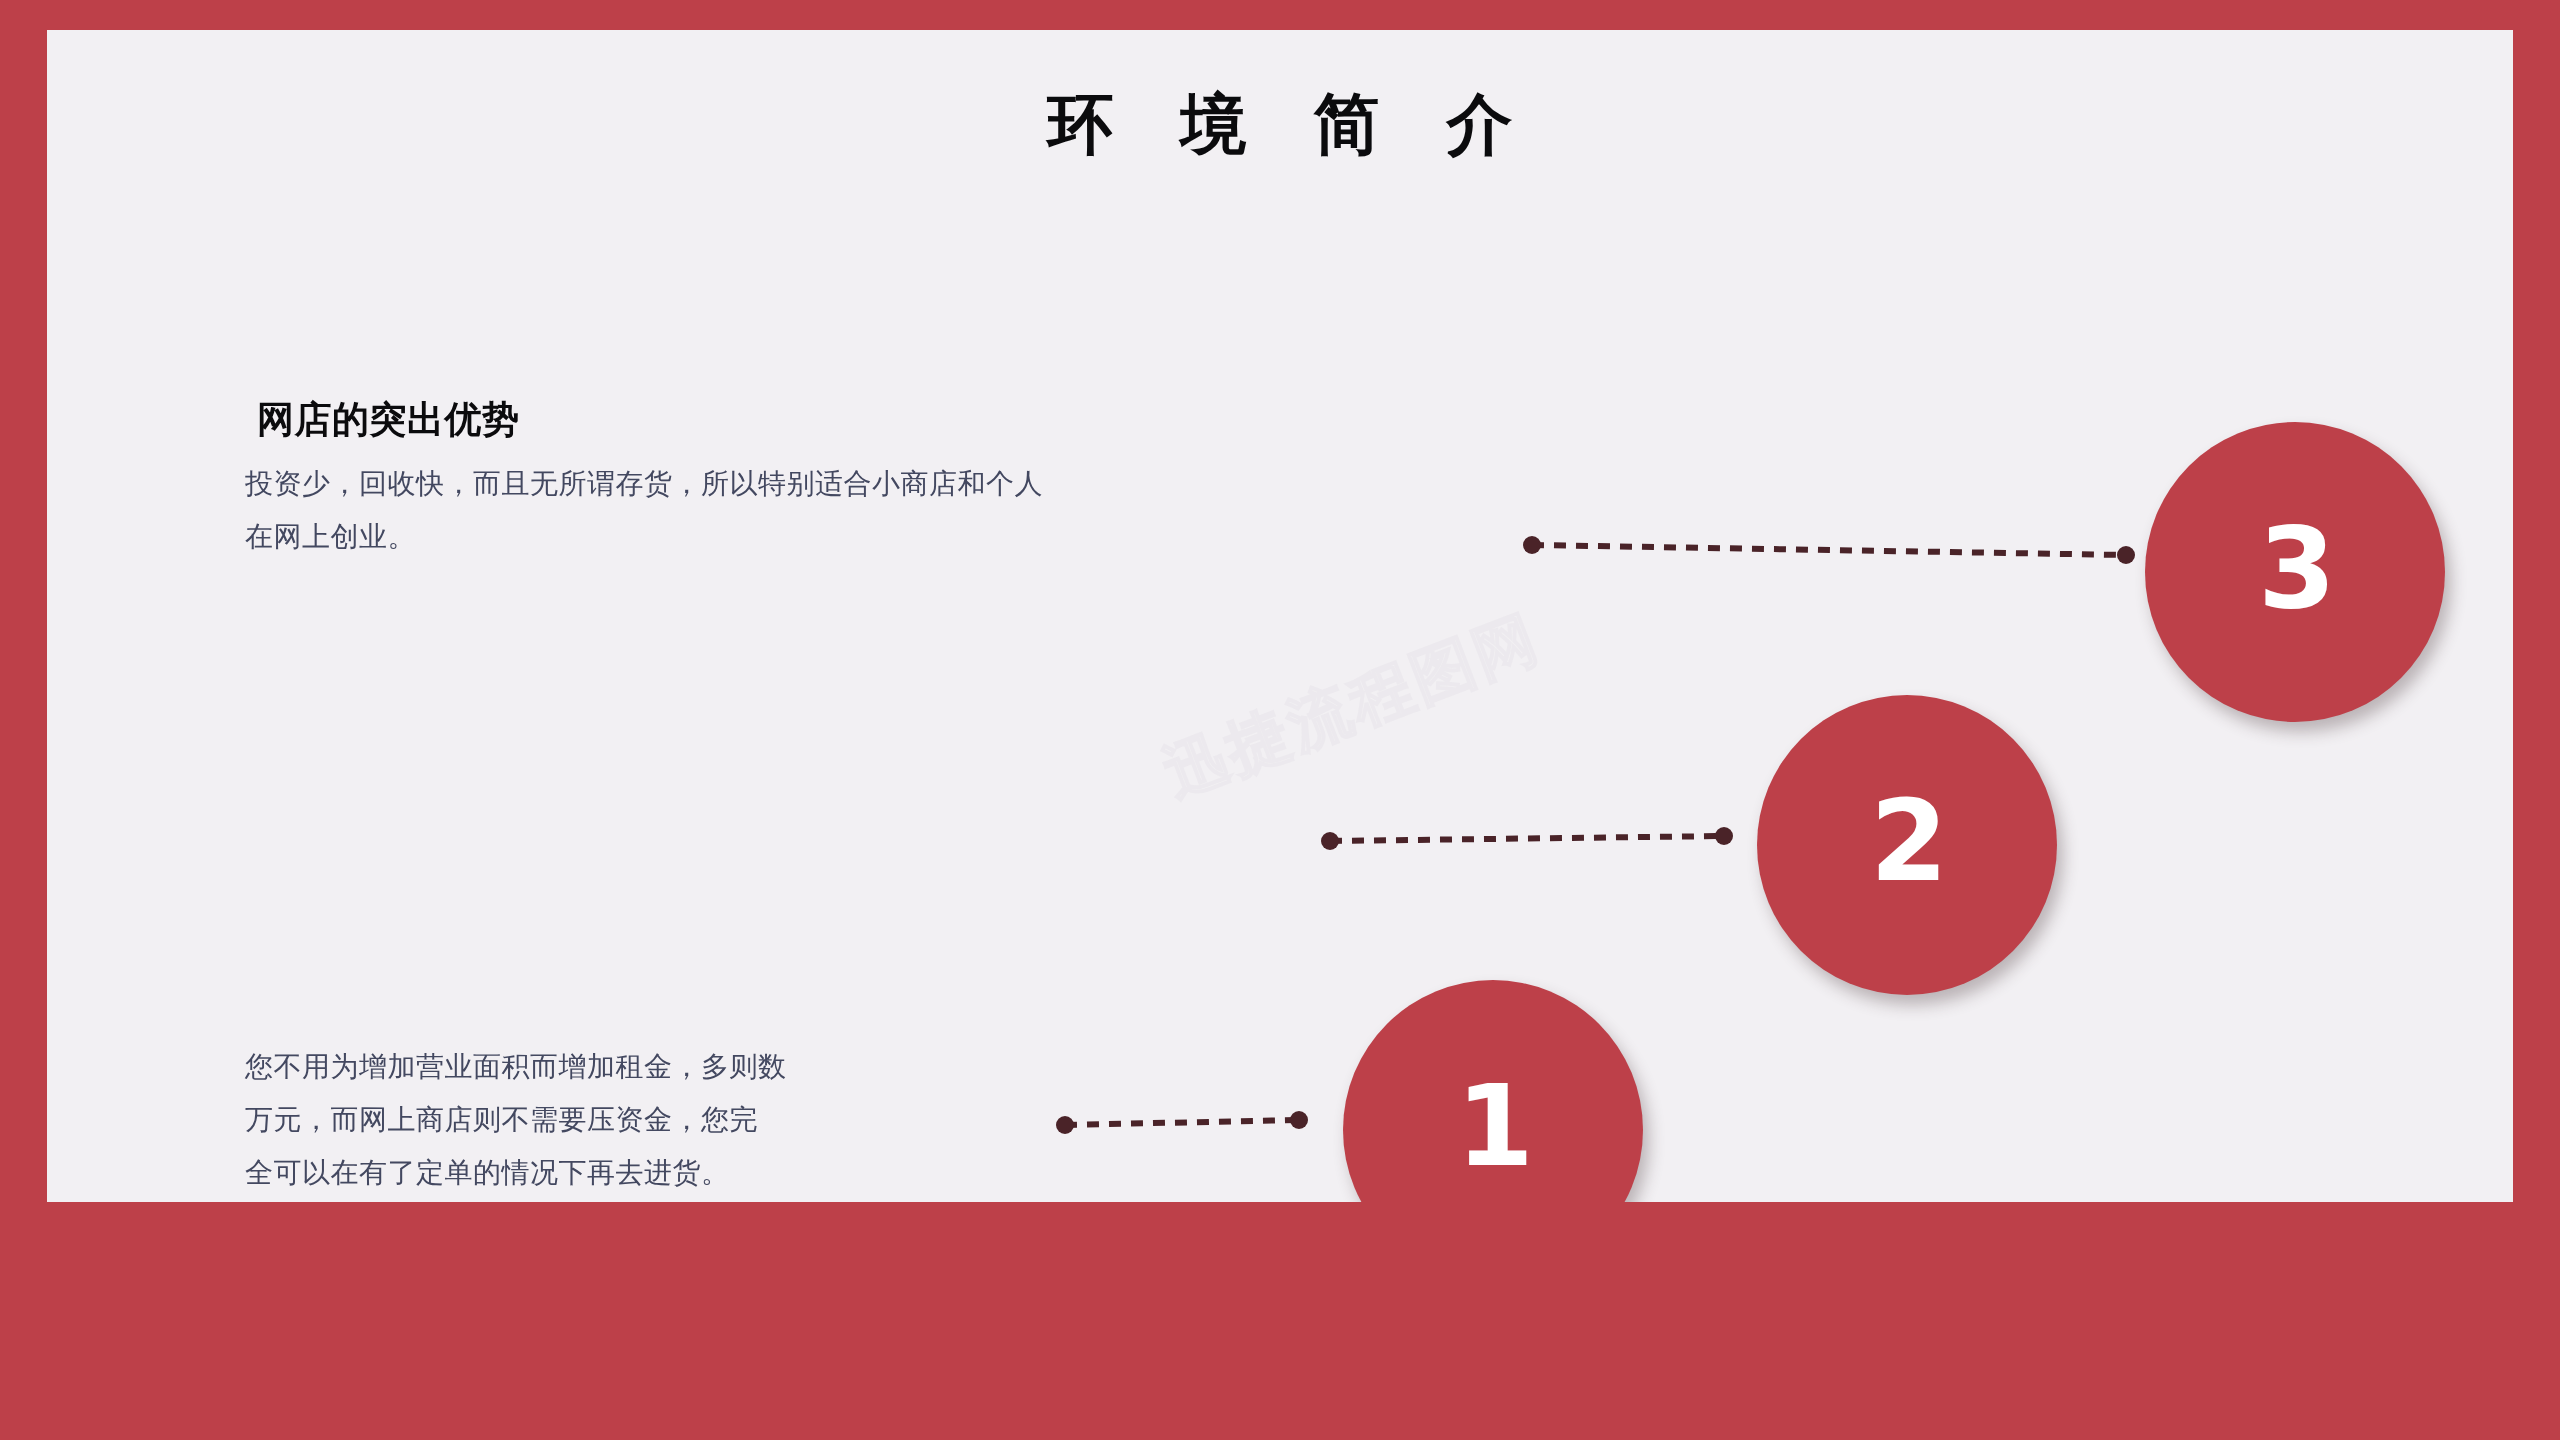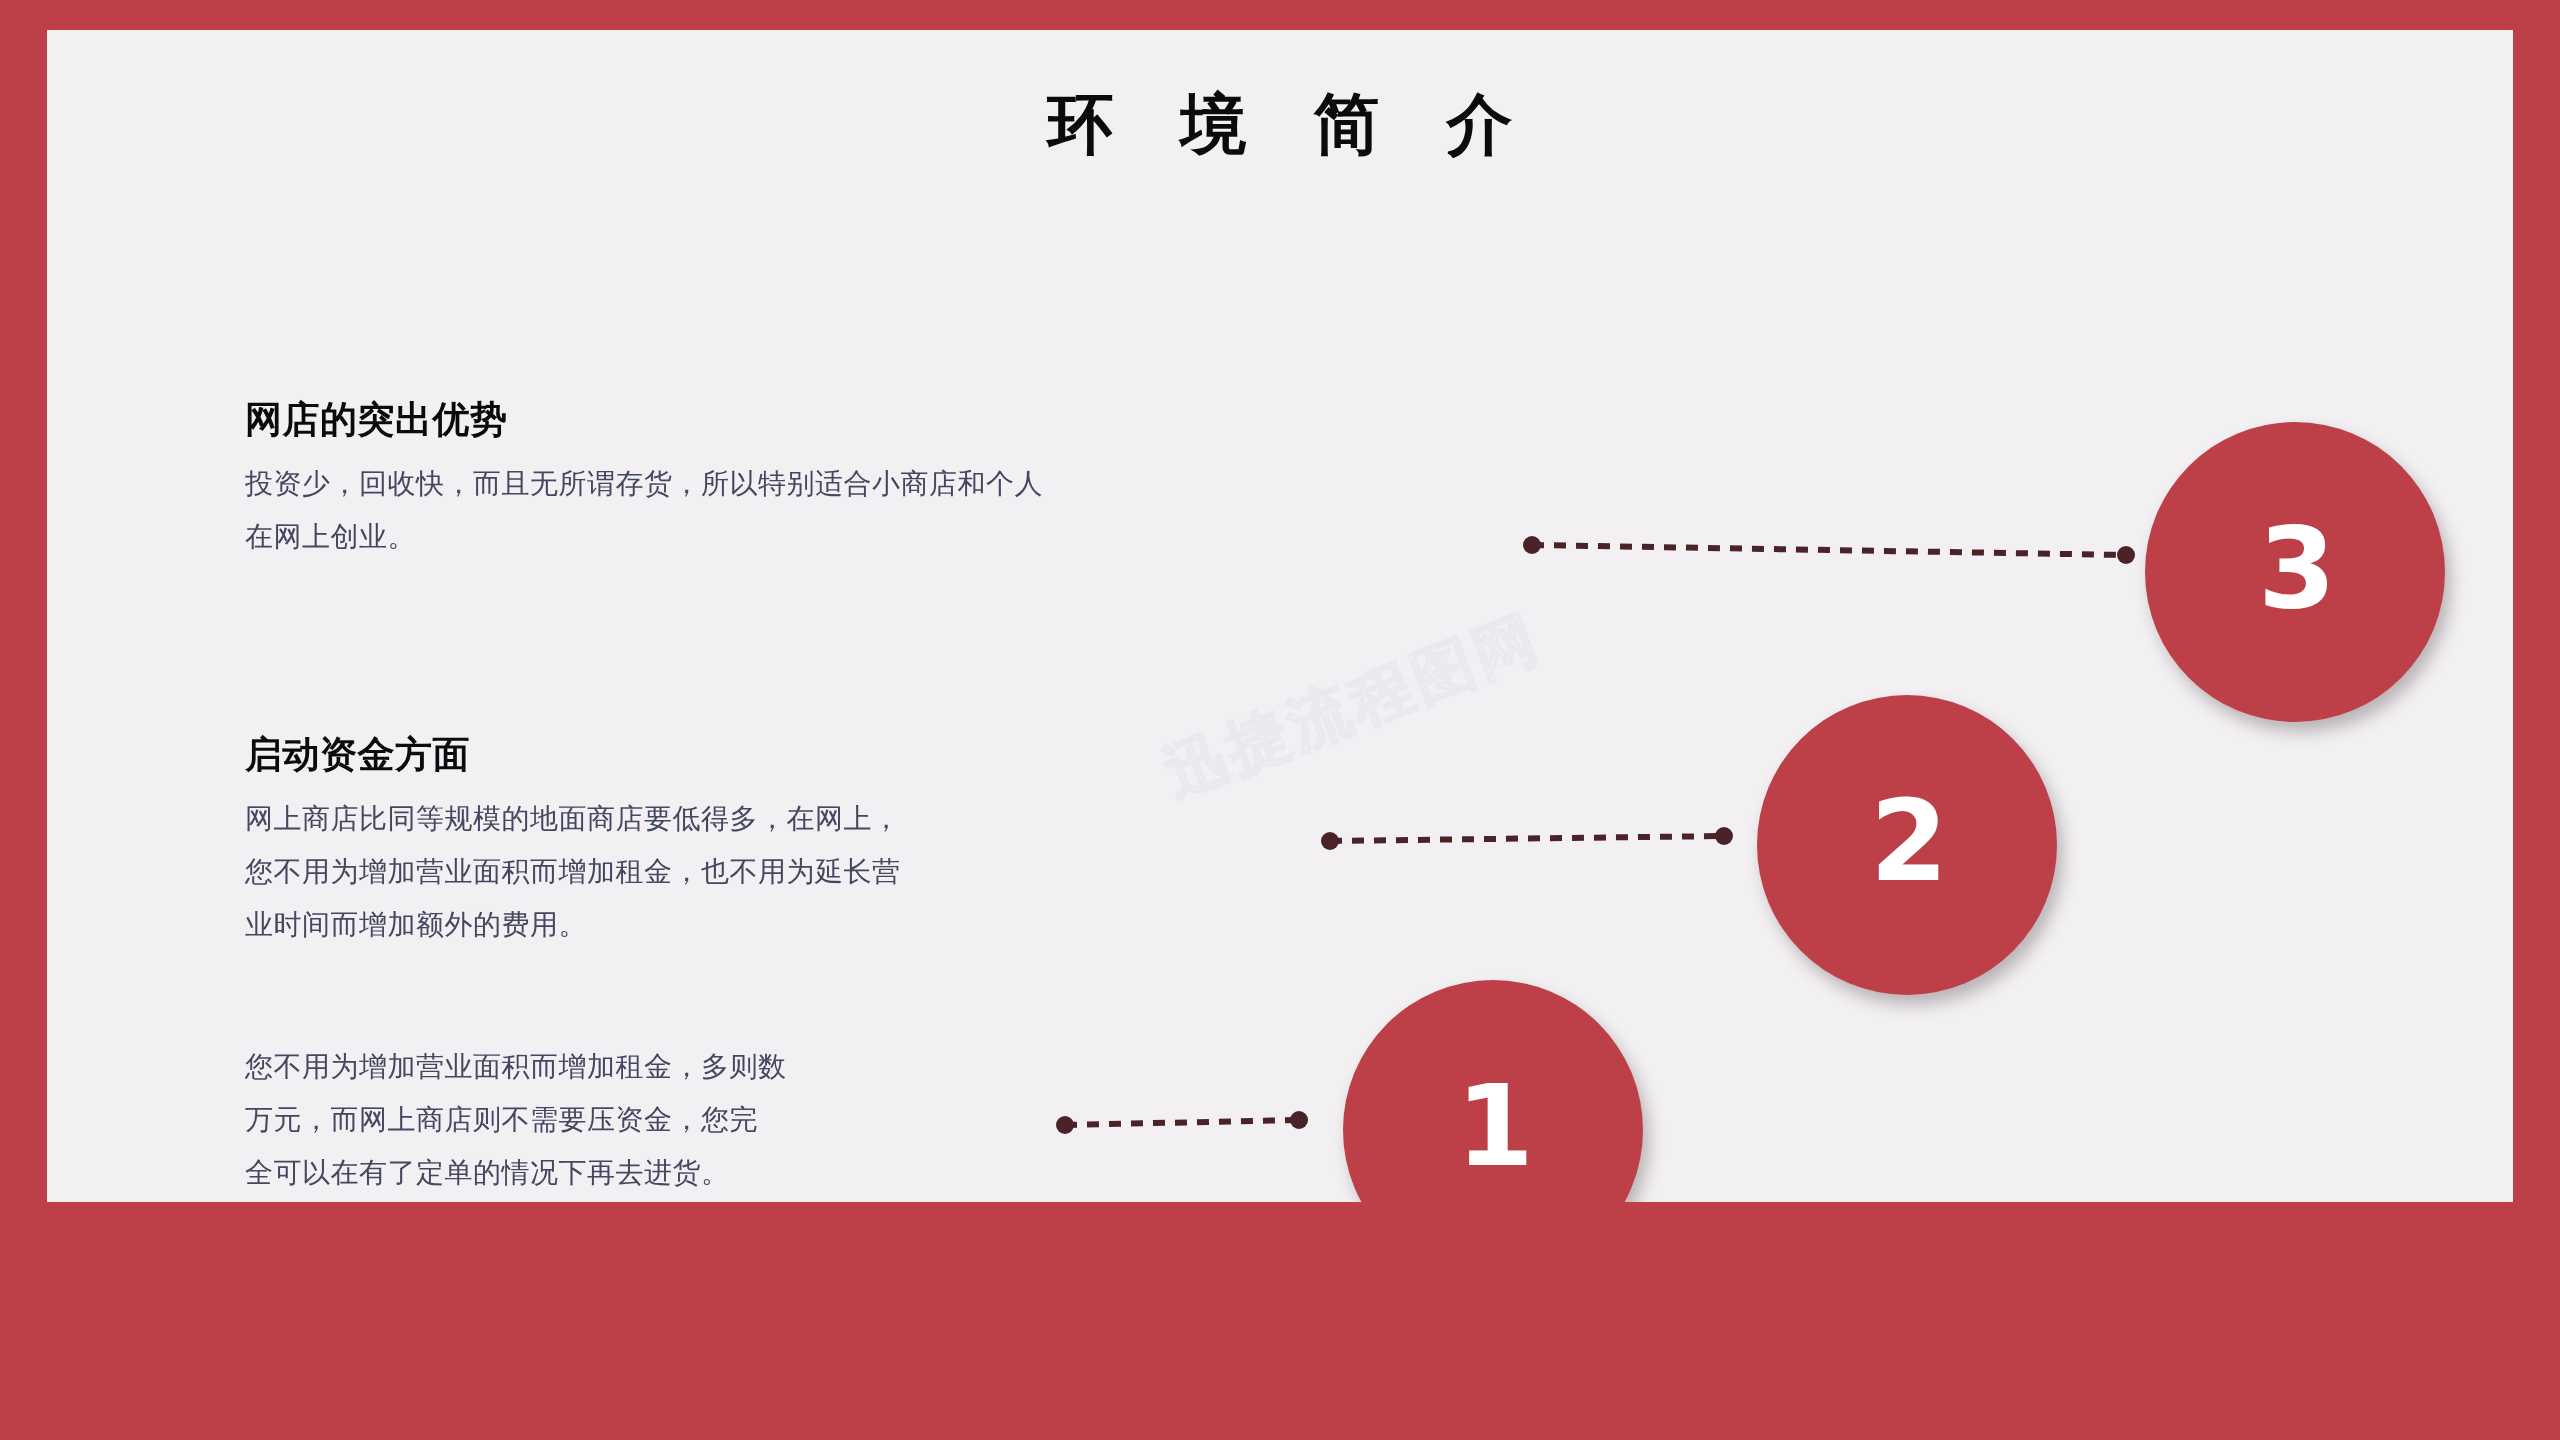--- a/index.html
+++ b/index.html
@@ -63,21 +63,21 @@
   }
 
   
   .block { position: absolute; }
   .block-heading {
     font-size: 37px;
     font-weight: bold;
     color: #0B0B0D;
     line-height: 1.1;
     letter-spacing: 0.5px;
-    margin: 0 0 16px 0;
+    margin: 0 0 16px 12px;
     white-space: nowrap;
   }
   .block-body {
     font-size: 28px;
     color: #434860;
     line-height: 53px;
     letter-spacing: 0.5px;
     margin: 0;
     white-space: pre-line;
   }
@@ -129,26 +129,20 @@
     <div id="watermark">
       <div class="wm-text">迅捷流程图网</div>
     </div>
 
     <div class="block" id="block-1">
       <div class="block-heading">网店的突出优势</div>
       <div class="block-body">投资少，回收快，而且无所谓存货，所以特别适合小商店和个人
 在网上创业。</div>
     </div>
 
-    <div class="block" id="block-2">
-      <div class="block-heading">启动资金方面</div>
-      <div class="block-body">网上商店比同等规模的地面商店要低得多，在网上，
-您不用为增加营业面积而增加租金，也不用为延长营
-业时间而增加额外的费用。</div>
-    </div>
 
     <div class="block" id="block-3">
       <div class="block-body">您不用为增加营业面积而增加租金，多则数
 万元，而网上商店则不需要压资金，您完
 全可以在有了定单的情况下再去进货。</div>
     </div>
 
     <div class="connector" id="connector-1">
       <svg width="250" height="30" viewBox="0 0 250 30">
         <line x1="8" y1="17" x2="242" y2="12" stroke="#4A2328" stroke-width="6" stroke-dasharray="12 10"></line>

